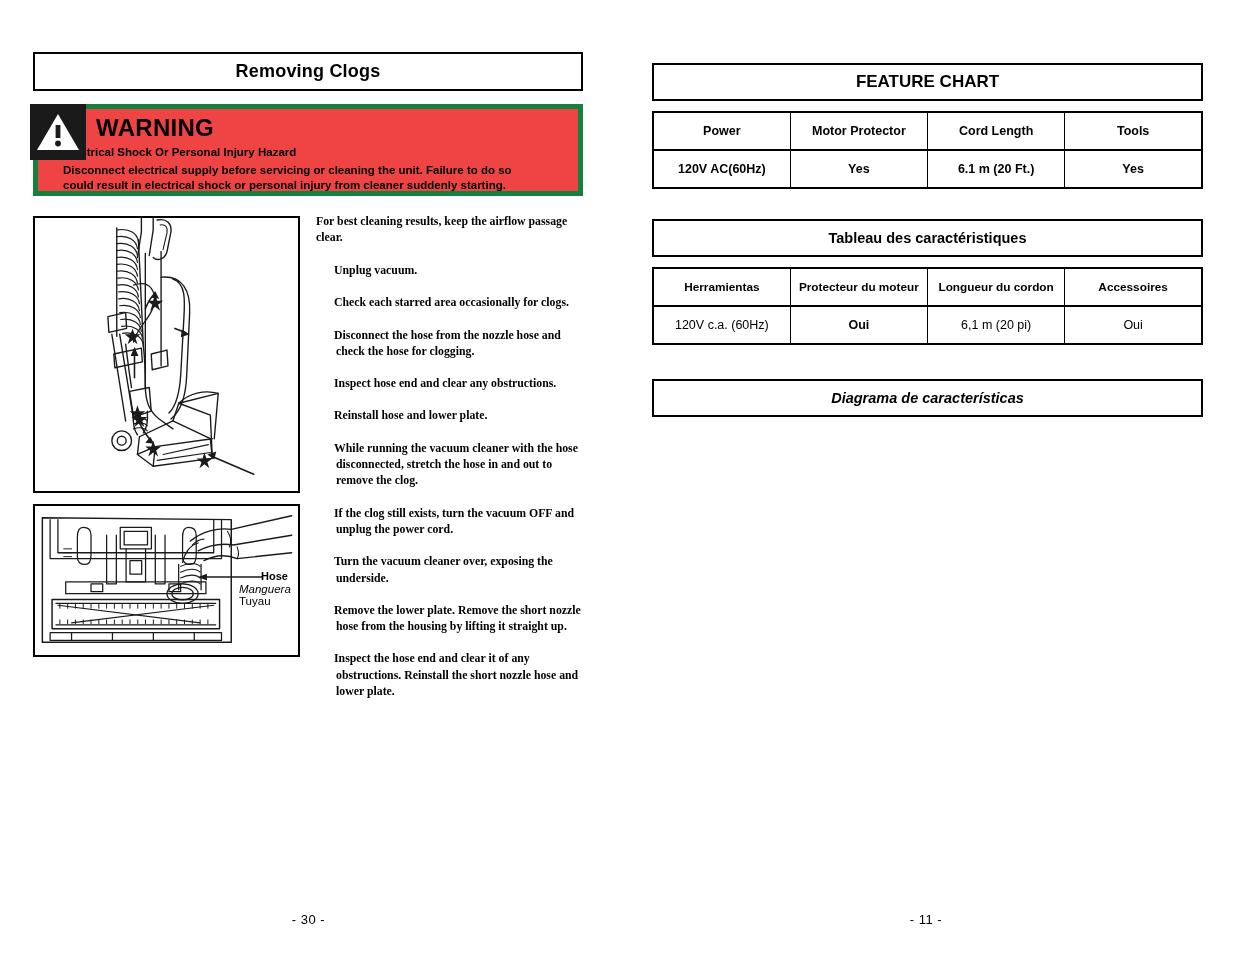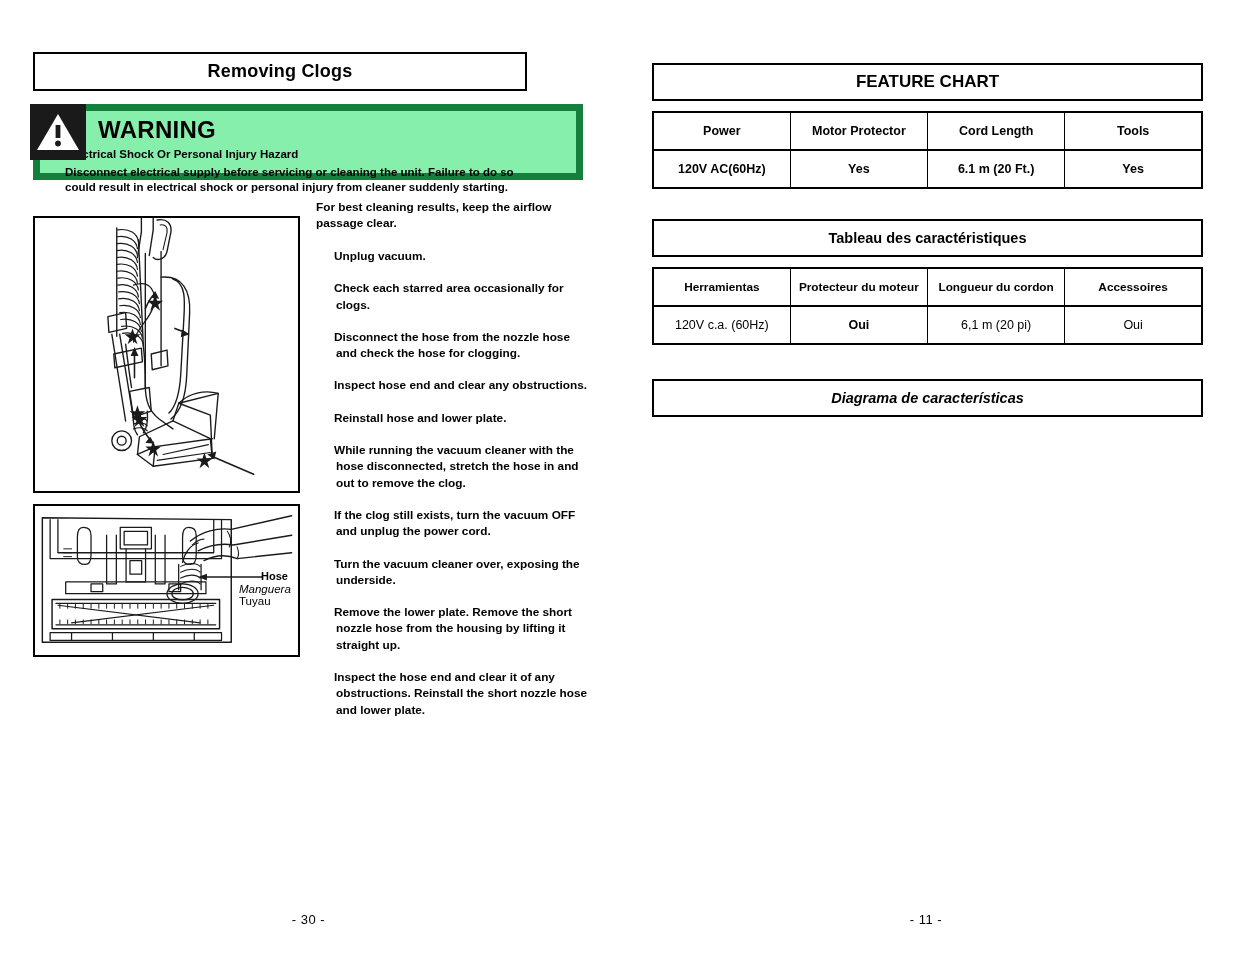--- a/index.html
+++ b/index.html
@@ -15,34 +15,34 @@
     overflow: hidden;
   }
 
   
   .page-left  { position: absolute; left: 0;    top: 0; width: 617px; height: 954px; }
   .page-right { position: absolute; left: 617px; top: 11px; width: 618px; height: 954px; }
 
   
   .section-title-box {
     position: absolute; left: 33px; top: 52px;
-    width: 494px; height: 39px;
+    width: 550px; height: 39px;
     border: 2px solid #000;
     display: flex; align-items: center; justify-content: center;
   }
   .section-title-box .title-text {
     font-size: 18px; font-weight: bold; letter-spacing: .2px;
   }
 
   
   .warning-box {
     position: absolute; left: 33px; top: 104px;
-    width: 550px; height: 76px;
-    border: 7px solid #15803d;
-    background: #86efac;
+    width: 550px; height: 92px;
+    border: 5px solid #15803d;
+    background: #ef4444;
   }
   .warning-head {
     height: 38px;
     display: flex; align-items: center;
     padding-left: 58px;
   }
   .warning-word {
     font-size: 24px; font-weight: bold; letter-spacing: .3px;
   }
   .warning-icon {
@@ -77,21 +77,21 @@
   .hose-callout {
     position: absolute; left: 239px; top: 571px;
     line-height: 1.08;
   }
   .hose-callout .lbl-en { font-size: 11px; font-weight: bold; margin-left: 22px; }
   .hose-callout .lbl-es { font-size: 11.5px; font-style: italic; }
   .hose-callout .lbl-fr { font-size: 11.5px; }
 
   
   .instructions {
-    position: absolute; left: 316px; top: 200px; width: 272px;
+    position: absolute; left: 316px; top: 214px; width: 272px; font-family: Liberation Serif, serif;
   }
   .instr-intro {
     font-size: 11.8px; font-weight: bold; line-height: 15.5px;
     margin-bottom: 17px;
   }
   .instr-step {
     font-size: 11.8px; font-weight: bold; line-height: 16.3px;
     padding-left: 20px;
     margin-bottom: 16px;
     text-indent: -2px;

